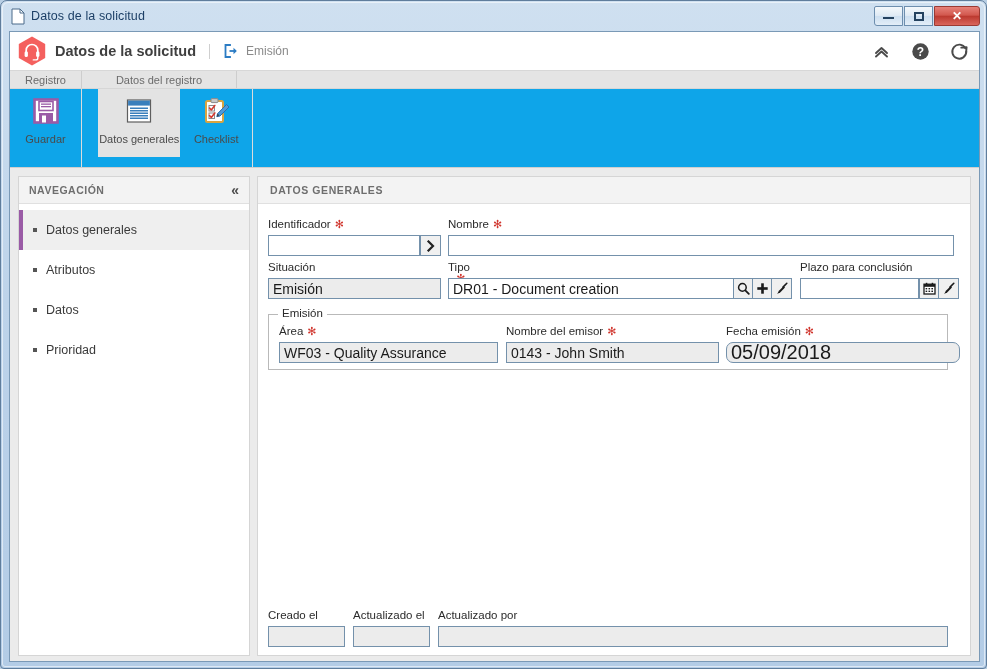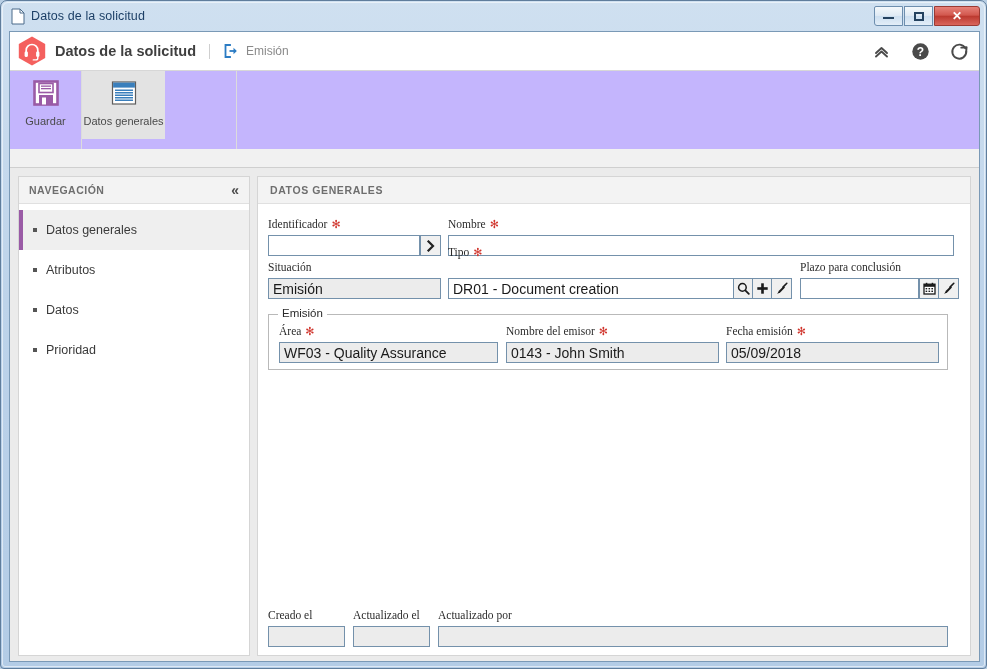--- a/index.html
+++ b/index.html
@@ -88,21 +88,21 @@
   #ribbon-tabs{
     display:flex;height:17px;border-bottom:1px solid #d6d6d6;background:#e4e4e4;
   }
   .ribbon-tab{
     font-size:11px;color:#6b6b6b;display:flex;align-items:center;justify-content:center;
     box-sizing:border-box;background:#e4e4e4;
   }
   .ribbon-tab.g1{width:72px;border-right:1px solid #cdcdcd;}
   .ribbon-tab.g2{width:155px;border-right:1px solid #cdcdcd;}
   .ribbon-tab.g3{flex:1;}
-  #ribbon-body{display:flex;height:78px;background:#c4b5fd;}
+  #ribbon-body{display:flex;height:78px;background:#0ea5e9;gap:16px;}
   .rgroup{display:flex;align-items:flex-start;box-sizing:border-box;}
   .rgroup.g1{width:72px;border-right:1px solid #dcdcdc;justify-content:center;}
   .rgroup.g2{width:155px;border-right:1px solid #dcdcdc;}
   .rbtn{
     width:72px;padding-top:5px;display:flex;flex-direction:column;align-items:center;
     cursor:pointer;box-sizing:border-box;height:68px;
   }
   .rbtn.active{background:#e3e3e3;}
   .rbtn .ricon{height:34px;display:flex;align-items:center;justify-content:center;}
   .rbtn .rlabel{font-size:11px;color:#4a4a4a;margin-top:5px;white-space:nowrap;}
@@ -141,21 +141,21 @@
     flex:1;background:#fff;border:1px solid #d5d5d5;box-sizing:border-box;
     position:relative;display:flex;flex-direction:column;
   }
   #form-header{
     height:27px;background:#f3f3f3;border-bottom:1px solid #e0e0e0;
     display:flex;align-items:center;padding:0 12px;box-sizing:border-box;
   }
   #form-title{font-size:10.5px;font-weight:bold;color:#6e6e6e;letter-spacing:.6px;}
   #form-body{position:relative;flex:1;}
   .fld-label{
-    font-size:11.5px;color:#2b2b2b;white-space:nowrap;display:flex;align-items:center;font-family:Liberation Serif, serif;
+    font-size:11.5px;color:#2b2b2b;white-space:nowrap;display:flex;align-items:center;
   }
   .req{
     display:inline-block;margin-left:4px;color:#d0342c;font-size:11px;line-height:1;
   }
   .txt{
     box-sizing:border-box;border:1px solid #7491ab;background:#fff;
     font-family:"Liberation Sans", sans-serif;font-size:13px;color:#1a1a1a;
     padding:1px 4px;height:21px;line-height:17px;outline:none;
   }
   .txt.ro{background:#ececec;}
@@ -239,20 +239,25 @@
         <span class="hdr-icon">
           <svg width="19" height="19" viewBox="0 0 19 19">
             <path d="M15.4 6.2 A7 7 0 1 0 16.3 9.6" fill="none" stroke="#4a4a4a" stroke-width="1.9" stroke-linecap="round"></path>
             <path d="M11.3 5.6 L16.6 5.2 L16.1 10.4" fill="none" stroke="#4a4a4a" stroke-width="1.9" stroke-linecap="round" stroke-linejoin="round"></path>
           </svg>
         </span>
       </div>
     </div>
 
     <div id="ribbon">
+      <div id="ribbon-tabs">
+        <div class="ribbon-tab g1">Registro</div>
+        <div class="ribbon-tab g2">Datos del registro</div>
+        <div class="ribbon-tab g3"></div>
+      </div>
 
       <div id="ribbon-body">
         <div class="rgroup g1">
           <div class="rbtn">
             <span class="ricon">
               <svg width="30" height="30" viewBox="0 0 30 30">
                 <rect x="3.5" y="3.5" width="23" height="23" fill="#fff" stroke="#9a5ba6" stroke-width="2.6"></rect>
                 <rect x="8" y="5.5" width="14" height="9" fill="#fff" stroke="#9a5ba6" stroke-width="1.6"></rect>
                 <rect x="10" y="7.5" width="10" height="1.3" fill="#9a5ba6"></rect>
                 <rect x="10" y="10" width="10" height="1.3" fill="#9a5ba6"></rect>
@@ -274,20 +279,35 @@
                   <rect x="6" y="11.5" width="18" height="1.5"></rect>
                   <rect x="6" y="14" width="18" height="1.5"></rect>
                   <rect x="6" y="16.5" width="18" height="1.5"></rect>
                   <rect x="6" y="19" width="18" height="1.5"></rect>
                   <rect x="6" y="21.5" width="18" height="1.5"></rect>
                 </g>
               </svg>
             </span>
             <span class="rlabel">Datos generales</span>
           </div>
+          <div class="rbtn">
+            <span class="ricon">
+              <svg width="30" height="30" viewBox="0 0 30 30">
+                <rect x="5" y="5" width="17" height="21" rx="1.5" fill="#fff" stroke="#d9a441" stroke-width="2"></rect>
+                <rect x="10" y="2.6" width="7" height="4" rx="1" fill="#c9c9c9" stroke="#8a8a8a" stroke-width="1"></rect>
+                <rect x="8" y="9.5" width="5.5" height="5.5" fill="#fff" stroke="#8a8a8a" stroke-width="1"></rect>
+                <rect x="8" y="17" width="5.5" height="5.5" fill="#fff" stroke="#8a8a8a" stroke-width="1"></rect>
+                <path d="M8.5 12 L10.3 14 L13.8 9.5" fill="none" stroke="#d63a2f" stroke-width="1.6" stroke-linecap="round" stroke-linejoin="round"></path>
+                <path d="M8.5 19.5 L10.3 21.5 L13.8 17" fill="none" stroke="#d63a2f" stroke-width="1.6" stroke-linecap="round" stroke-linejoin="round"></path>
+                <path d="M25.5 8.5 L28 11 L19 20 L15.8 20.7 L16.6 17.6 Z" fill="#4f9ad8" stroke="#2d6fa8" stroke-width="1"></path>
+                <path d="M15.8 20.7 L16.6 17.6 L18.2 19.2 Z" fill="#3a3a3a"></path>
+              </svg>
+            </span>
+            <span class="rlabel">Checklist</span>
+          </div>
         </div>
 
         <div class="rgroup g3"></div>
       </div>
     </div>
 
     <div id="content">
 
       <div id="nav">
         <div id="nav-header">
@@ -336,21 +356,21 @@
             <span>Nombre</span>
             <span class="req">✻</span>
           </div>
           <input class="txt abs" style="left: 190px; top: 31px; width: 506px;" value="">
 
           <div class="abs fld-label" style="left:10px;top:57px;">
             <span>Situación</span>
           </div>
           <input class="txt ro abs" style="left: 10px; top: 74px; width: 173px; font-size: 14px;" readonly="" value="Emisión">
 
-          <div class="abs fld-label" style="left:190px;top:42px;">
+          <div class="abs fld-label" style="left:190px;top:57px;flex-direction:column;">
             <span>Tipo</span>
             <span class="req">✻</span>
           </div>
           <input class="txt abs" style="left: 190px; top: 74px; width: 340px; font-size: 14px;" value="DR01 - Document creation">
           <div class="sq-btn abs" style="left:475px;top:74px;">
             <svg width="13" height="13" viewBox="0 0 13 13">
               <circle cx="5.4" cy="5.4" r="3.8" fill="none" stroke="#1a1a1a" stroke-width="1.5"></circle>
               <path d="M8.3 8.3 L11.8 11.8" stroke="#1a1a1a" stroke-width="1.8" stroke-linecap="round"></path>
             </svg>
           </div>
@@ -406,21 +426,21 @@
             <div class="abs fld-label" style="left:237px;top:10px;">
               <span>Nombre del emisor</span>
               <span class="req">✻</span>
             </div>
             <input class="txt ro abs" style="left: 237px; top: 27px; width: 213px; font-size: 14px;" readonly="" value="0143 - John Smith">
 
             <div class="abs fld-label" style="left:457px;top:10px;">
               <span>Fecha emisión</span>
               <span class="req">✻</span>
             </div>
-            <input class="txt ro abs" style="left: 457px; top: 27px; width: 213px; font-size: 14px;" readonly="" value="05/09/2018">
+            <input class="txt ro abs" style="left: 457px; top: 27px; width: 234px; font-size: 20px; border-radius: 7px;" readonly="" value="05/09/2018">
           </div>
 
           <div class="abs fld-label" style="left:10px;top:405px;">
             <span>Creado el</span>
           </div>
           <input class="txt ro abs" style="left: 10px; top: 422px; width: 77px;" readonly="" value="">
 
           <div class="abs fld-label" style="left:95px;top:405px;">
             <span>Actualizado el</span>
           </div>

